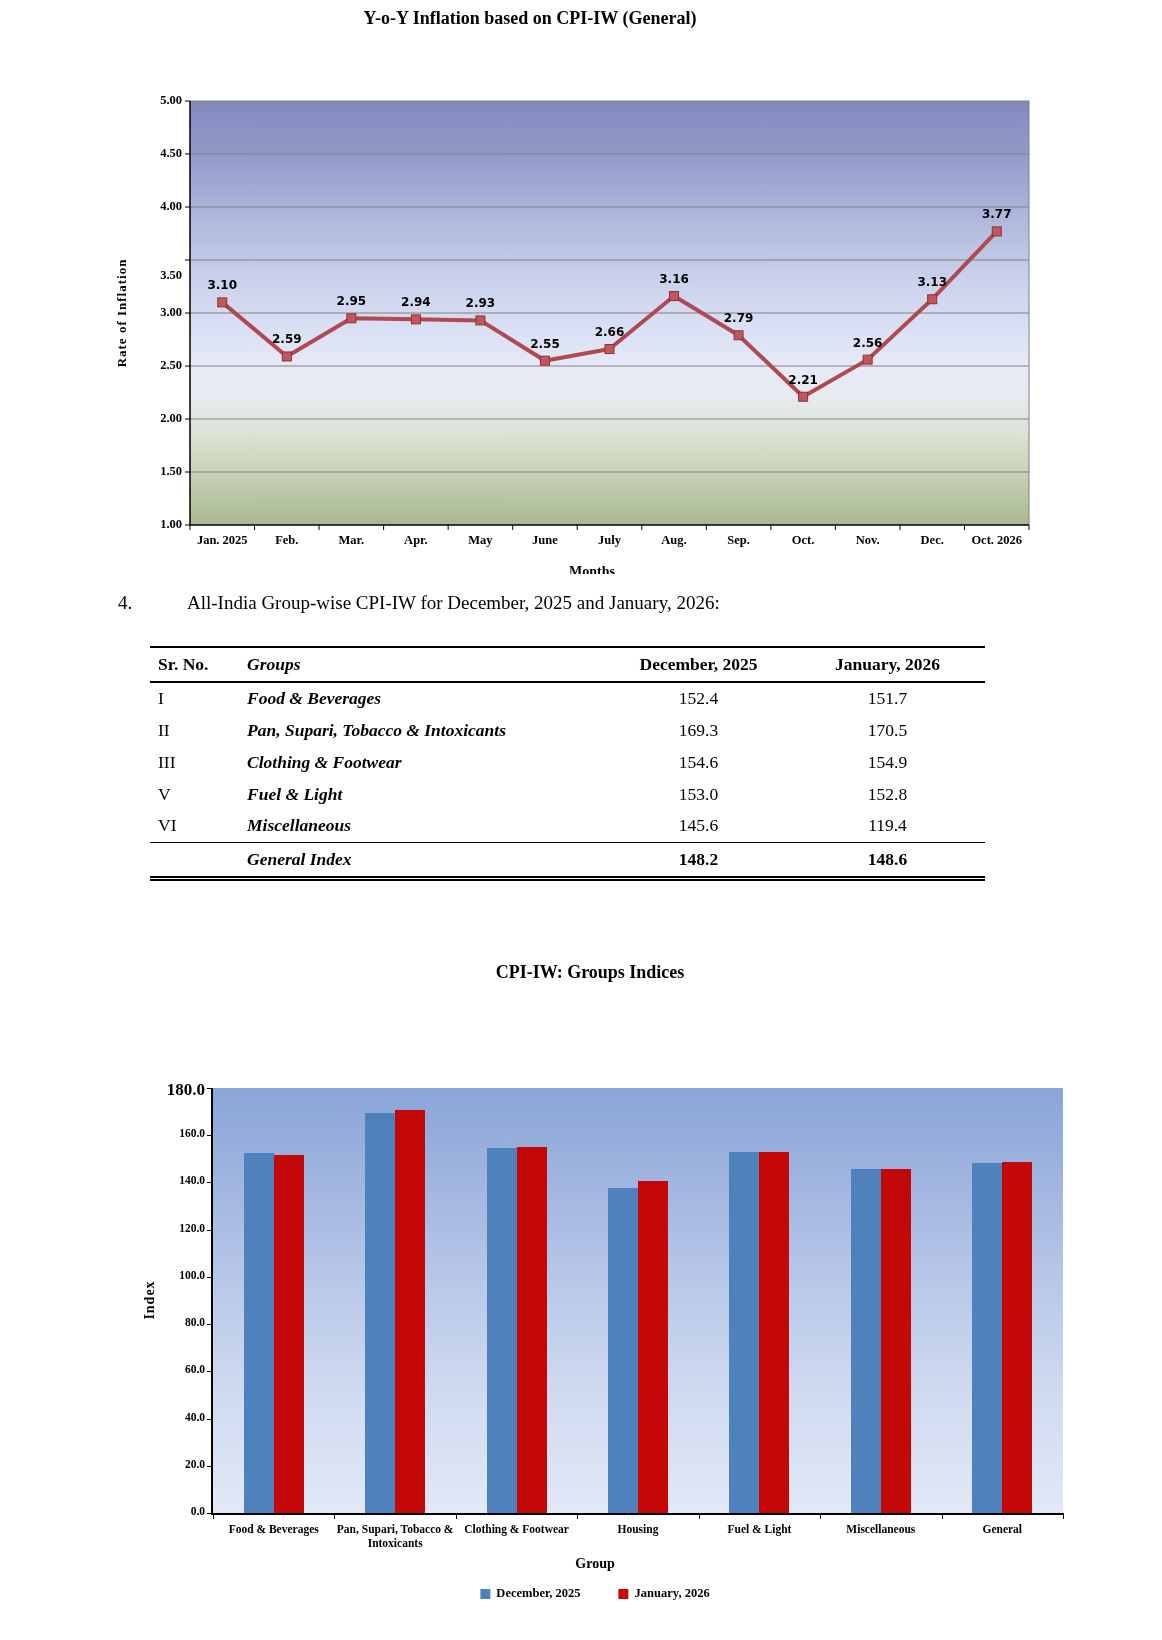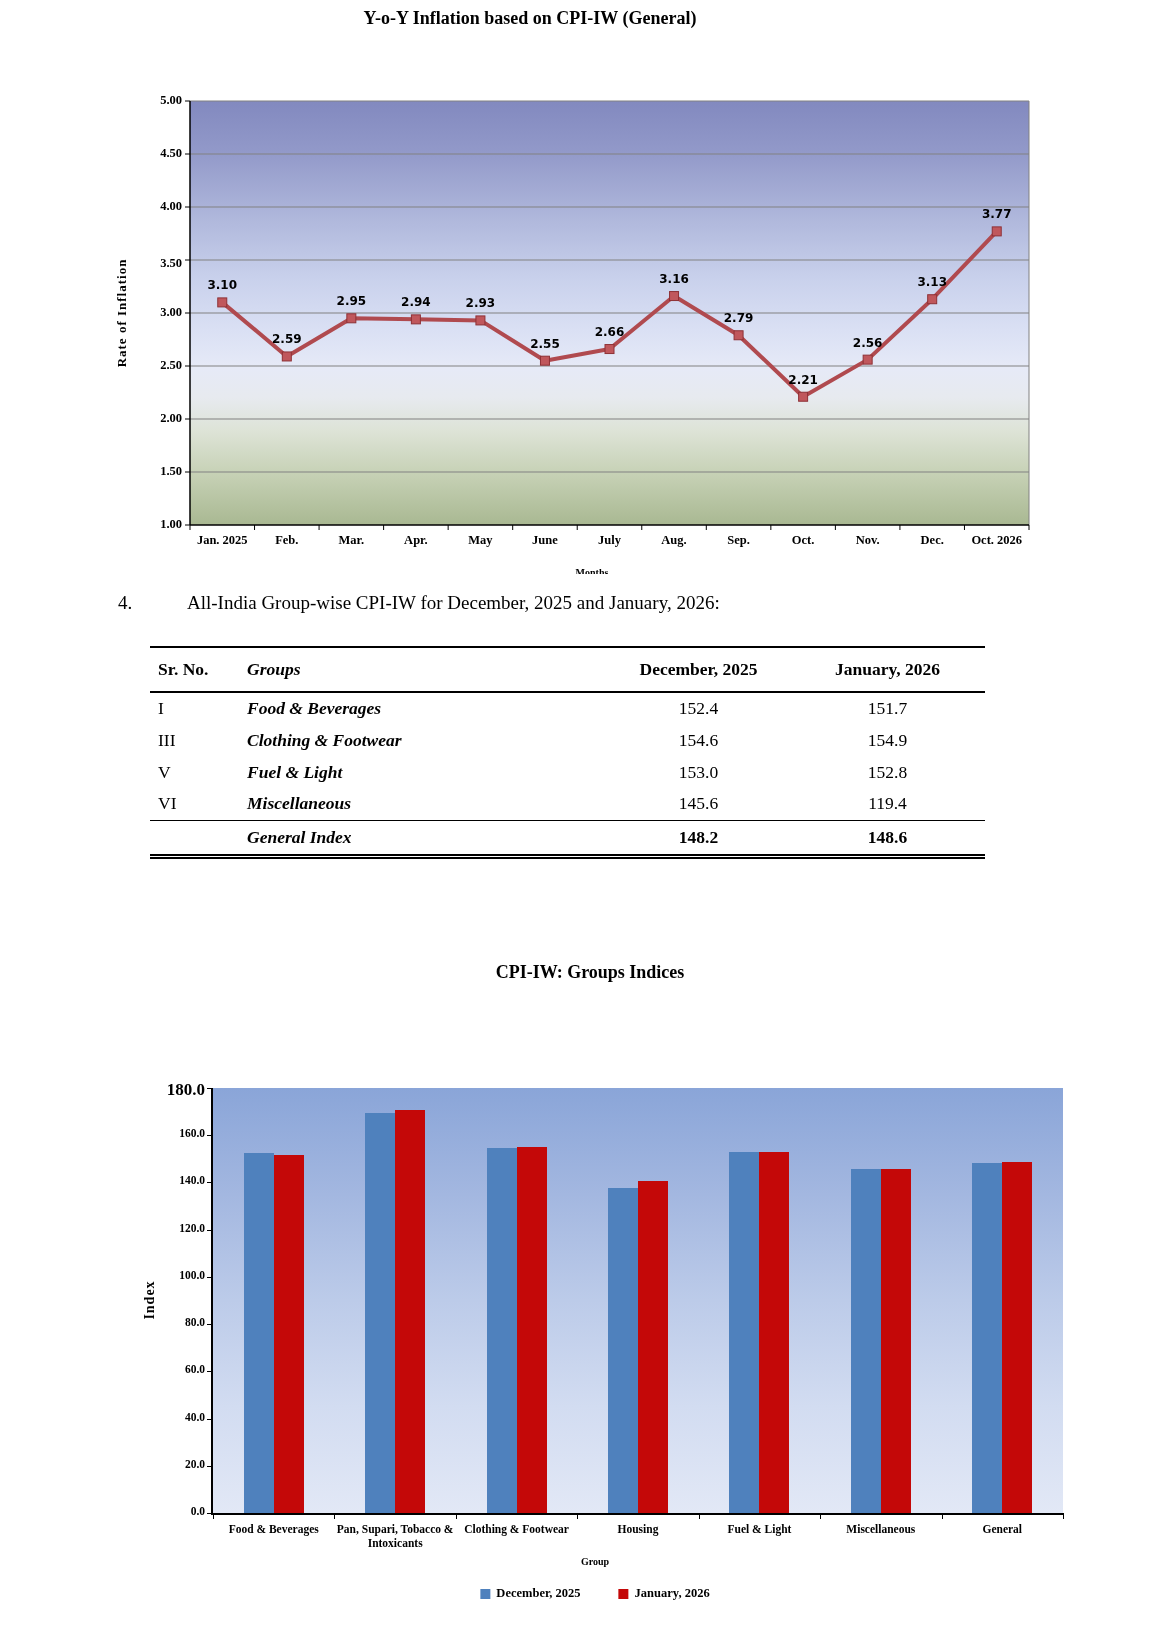--- a/index.html
+++ b/index.html
@@ -4,31 +4,31 @@
 <style>
   html,body{margin:0;padding:0;background:#ffffff;}
   #page{position:relative;width:1162px;height:1640px;background:#fff;overflow:hidden;
         font-family:"Liberation Serif",serif;color:#000;}
   .abs{position:absolute;}
   .ctitle{font-weight:bold;font-size:18px;white-space:nowrap;transform:translateX(-50%);}
   .ylab{font-weight:bold;font-size:13px;white-space:nowrap;
         transform:translate(-50%,-50%) rotate(-90deg);letter-spacing:1px;}
   .ticklab{font-weight:bold;font-size:12.5px;text-align:right;width:58px;}
   .xlab{font-weight:bold;font-size:12.5px;text-align:center;width:80px;margin-left:-40px;white-space:nowrap;}
-  .axtitle{font-weight:bold;font-size:10px;white-space:nowrap;transform:translateX(-50%);}
+  .axtitle{font-weight:bold;font-size:14px;white-space:nowrap;transform:translateX(-50%);}
   #line-plot{left:190px;top:101px;width:839px;height:424px;
      background:linear-gradient(to bottom,#8289bf 0%,#9299c9 12%,#b0b8dc 28%,#c9d1ec 42%,
         #dae0f4 54%,#e6eaf7 63%,#e7eaef 70%,#dde3d6 78%,#c6d1b5 88%,#a9b892 100%);}
   #line-svg{overflow:visible;display:block;}
   .dlabel{font-family:"DejaVu Sans",sans-serif;font-weight:bold;font-size:12px;fill:#000;}
   #months-clip{overflow:hidden;height:12px;transform:translateX(-50%);}
   #section-heading-row{font-size:19px;}
   #cpi-table{border-collapse:collapse;width:835px;table-layout:fixed;}
   #cpi-table th,#cpi-table td{font-size:17.5px;padding:0 2px;vertical-align:middle;}
-  #cpi-table thead tr{border-top:2.5px solid #000;border-bottom:2.5px solid #000;height:45px;}
+  #cpi-table thead tr{border-top:2.5px solid #000;border-bottom:2.5px solid #000;height:35px;}
   #cpi-table tbody tr{height:32px;}
   #cpi-table tbody{border-bottom:1.5px solid #000;}
   #cpi-table tfoot tr{height:36px;border-bottom:5px double #000;}
   .col-sr{text-align:left;padding-left:8px !important;}
   .col-grp{text-align:left;font-style:italic;}
   .col-num{text-align:center;}
   .bold{font-weight:bold;}
   #bar-plot{left:213px;top:1088px;width:850px;height:425px;
      background:linear-gradient(to bottom,#8aa5d8 0%,#a3b7e0 25%,#bccbe9 50%,#d2dcf1 75%,#e2e8f6 100%);}
   .bar{position:absolute;bottom:0;}
@@ -112,21 +112,21 @@
         <text class="dlabel" x="742.1923076923076" y="185.22" text-anchor="middle">3.13</text>
         <rect x="802.2307692307692" y="125.88" width="9" height="9" fill="#c0575c" stroke="#8e3136" stroke-width="1"></rect>
         <text class="dlabel" x="806.7307692307692" y="117.38" text-anchor="middle">3.77</text>
       </svg>
   </div>
 
   <div id="line-yticks">
       <div class="abs ticklab" style="left: 124px; top: 93px;">5.00</div>
       <div class="abs ticklab" style="left: 124px; top: 146px;">4.50</div>
       <div class="abs ticklab" style="left: 124px; top: 199px;">4.00</div>
-      <div class="abs ticklab" style="left: 124px; top: 256px;">3.50</div>
+      <div class="abs ticklab" style="left: 124px; top: 268px;">3.50</div>
       <div class="abs ticklab" style="left: 124px; top: 305px;">3.00</div>
       <div class="abs ticklab" style="left: 124px; top: 358px;">2.50</div>
       <div class="abs ticklab" style="left: 124px; top: 411px;">2.00</div>
       <div class="abs ticklab" style="left: 124px; top: 464px;">1.50</div>
       <div class="abs ticklab" style="left: 124px; top: 517px;">1.00</div>
     </div>
   <div id="line-xlabels">
       <div class="abs xlab" style="left: 222.269px; top: 533px;">Jan. 2025</div>
       <div class="abs xlab" style="left: 286.808px; top: 533px;">Feb.</div>
       <div class="abs xlab" style="left: 351.346px; top: 533px;">Mar.</div>
@@ -165,20 +165,26 @@
           <th class="col-num">December, 2025</th>
           <th class="col-num">January, 2026</th>
         </tr>
       </thead>
     <tbody id="tbody">
         <tr>
           <td class="col-sr">I</td>
           <td class="col-grp bold">Food &amp; Beverages</td>
           <td class="col-num">152.4</td>
           <td class="col-num">151.7</td>
+        </tr>
+        <tr>
+          <td class="col-sr">II</td>
+          <td class="col-grp bold">Pan, Supari, Tobacco &amp; Intoxicants</td>
+          <td class="col-num">169.3</td>
+          <td class="col-num">170.5</td>
         </tr>
         <tr>
           <td class="col-sr">III</td>
           <td class="col-grp bold">Clothing &amp; Footwear</td>
           <td class="col-num">154.6</td>
           <td class="col-num">154.9</td>
         </tr>
         <tr>
           <td class="col-sr">V</td>
           <td class="col-grp bold">Fuel &amp; Light</td>

